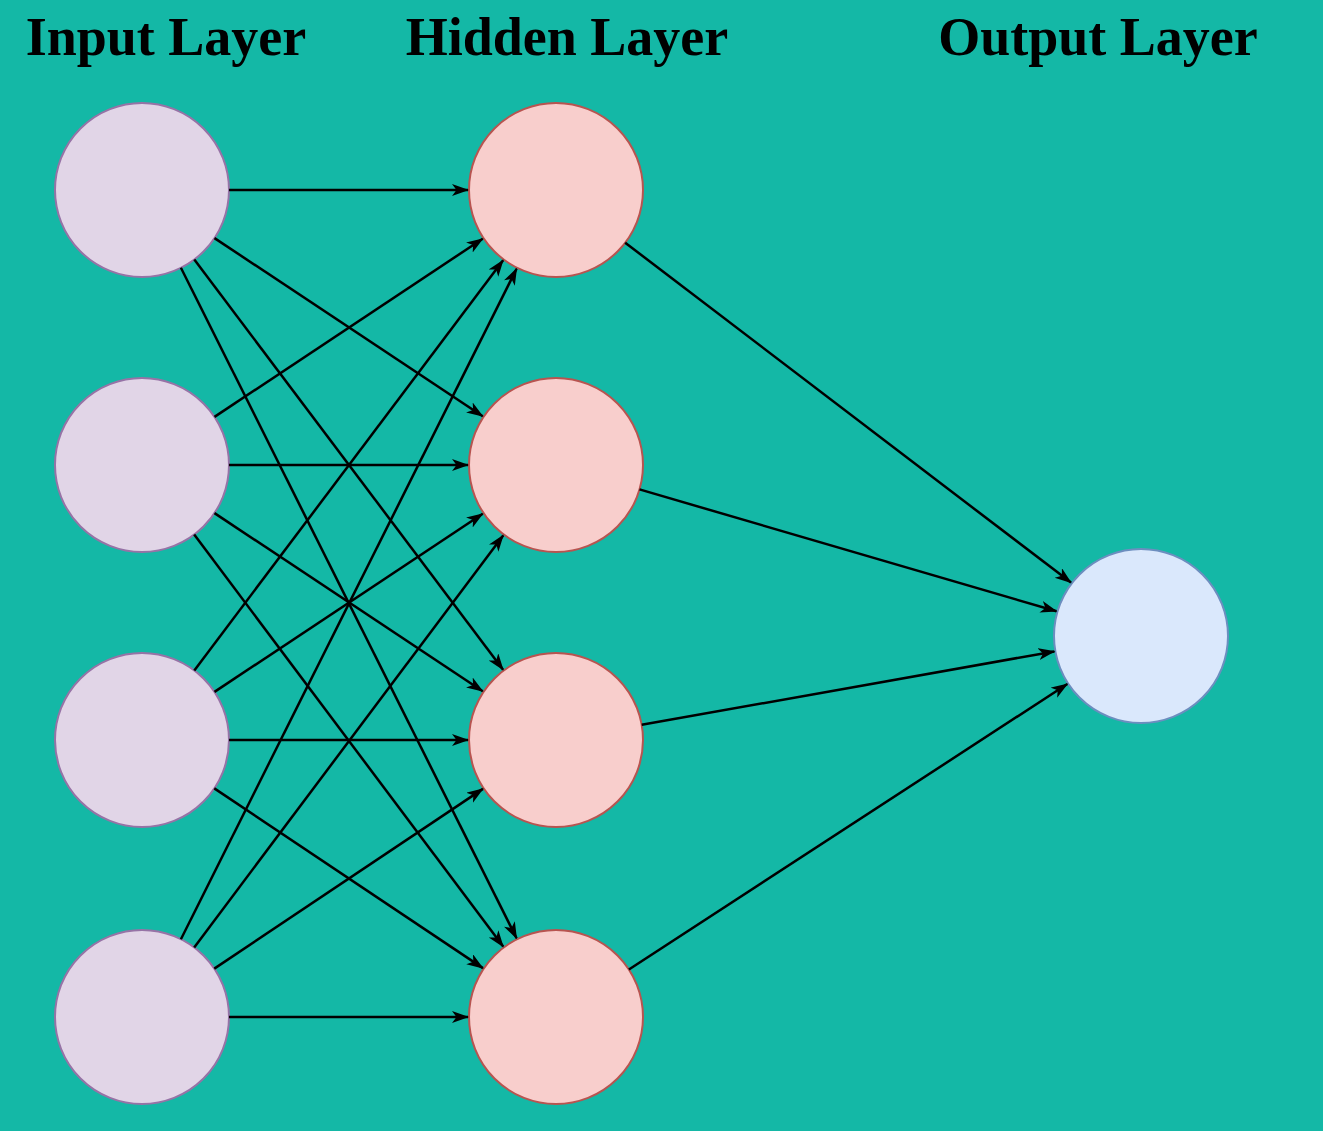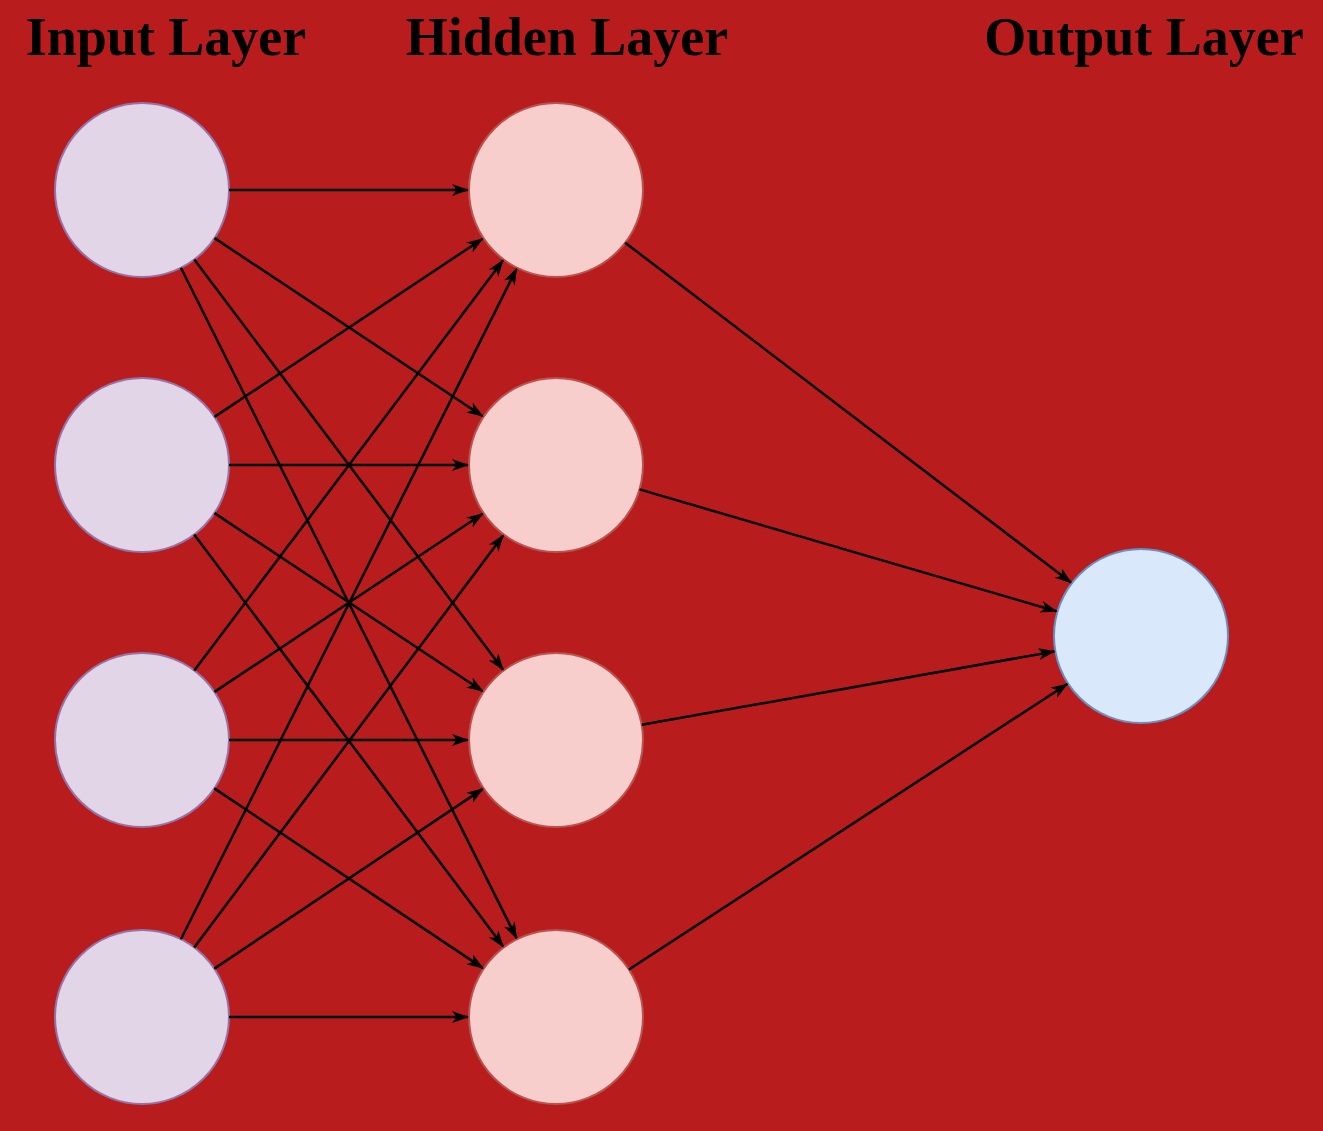--- a/index.html
+++ b/index.html
@@ -4,37 +4,37 @@
 <style>
   html, body {
     margin: 0;
     padding: 0;
     background: #ffffff;
   }
   .canvas {
     position: relative;
     width: 1323px;
     height: 1131px;
-    background: #b91c1c;
+    background: #14b8a6;
     overflow: hidden;
   }
   .layer-title {
     position: absolute;
     top: 8px;
     transform: translateX(-50%);
     font-family: "Liberation Serif", "DejaVu Serif", serif;
     font-weight: bold;
     font-size: 54px;
     line-height: 1.1;
     color: #000000;
     white-space: nowrap;
   }
   .title-input  { left: 166px; }
   .title-hidden { left: 567px; }
-  .title-output { left: 1098px; margin-left: 46px; }
+  .title-output { left: 1098px; }
   svg { display: block; position: absolute; left: 0; top: 0; }
 </style>
 </head>
 <body>
 
 <div class="canvas">
   <div class="layer-title title-input">Input Layer</div>
   <div class="layer-title title-hidden">Hidden Layer</div>
   <div class="layer-title title-output">Output Layer</div>
 

